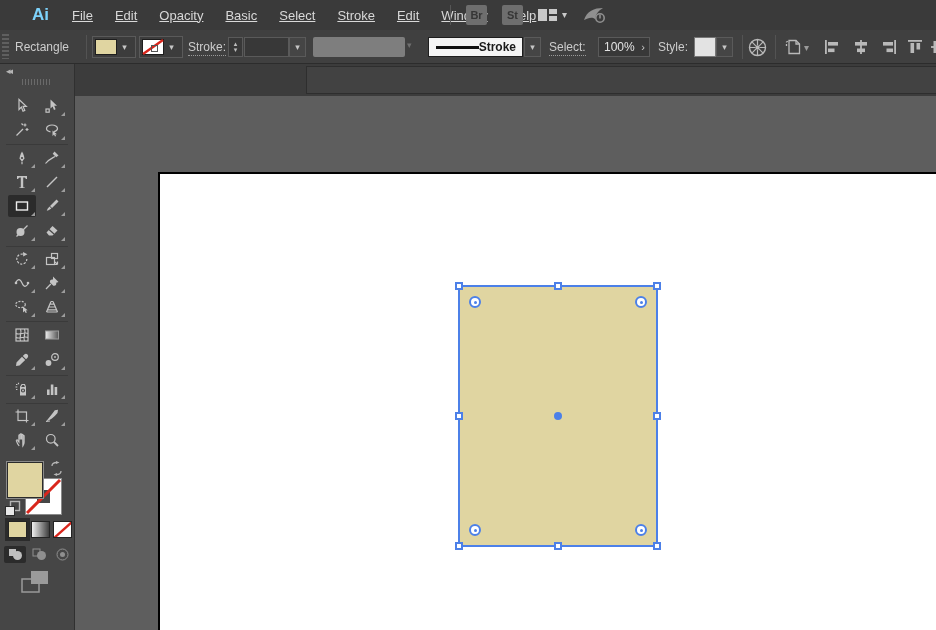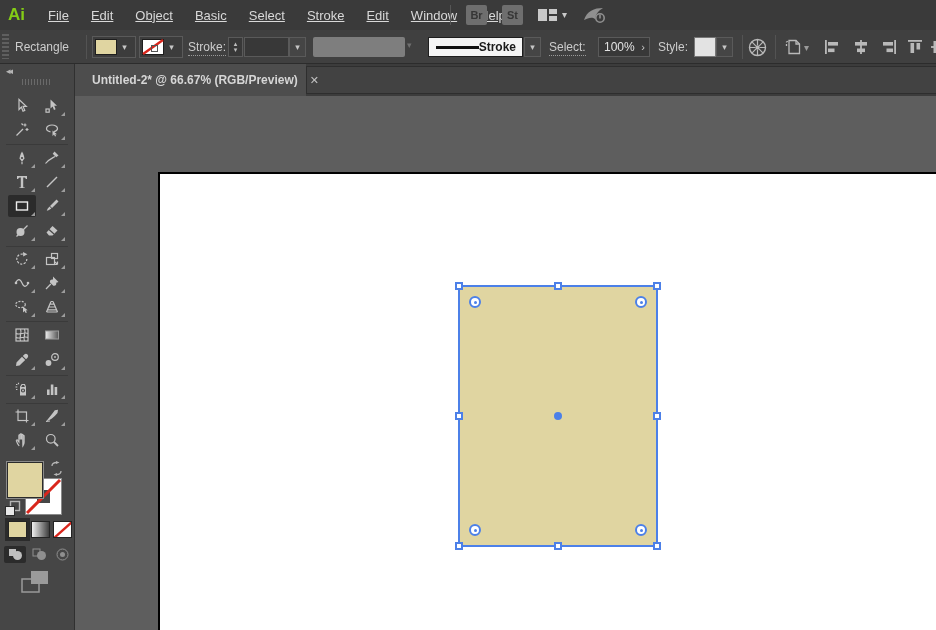--- a/index.html
+++ b/index.html
@@ -4,21 +4,21 @@
 <style>
   html,body{margin:0;padding:0;}
   body{
     width:936px;height:630px;position:relative;overflow:hidden;
     background:#5E5E5E;font-family:"Liberation Sans",sans-serif;
     -webkit-font-smoothing:antialiased;
   }
   
   .menubar{position:absolute;left:0;top:0;width:936px;height:30px;background:#3A3A3A;
     display:flex;align-items:center;color:#D8D8D8;font-size:13px;z-index:30;}
-  .logo{color:#84cc16;font-weight:bold;font-size:17px;padding:0 12px 0 8px;}
+  .logo{color:#7dd3fc;font-weight:bold;font-size:17px;padding:0 12px 0 8px;margin-left:24px;}
   .menu-item{padding:0 11px;cursor:default;text-decoration:underline;}
   .mb-right{position:absolute;left:450px;top:0;height:30px;display:flex;align-items:center;gap:15px;}
   .mb-sep{width:1px;height:20px;background:#565656;}
   .app-btn{width:21px;height:20px;background:#6E6E6E;color:#363636;font-weight:bold;font-size:11px;
     display:flex;align-items:center;justify-content:center;border-radius:2px;}
   .ws-wrap{display:flex;align-items:center;gap:4px;}
   .chev{color:#C9C9C9;font-size:10px;line-height:1;}
   
   .controlbar{position:absolute;left:0;top:30px;width:936px;height:34px;background:#404040;
     border-bottom:1px solid #2C2C2C;box-sizing:border-box;z-index:29;color:#CCCCCC;font-size:12px;}
@@ -92,21 +92,21 @@
   .cw::after{content:"";position:absolute;left:2.5px;top:2.5px;width:3px;height:3px;border-radius:50%;background:#4C80E8;}
   .center-dot{position:absolute;left:calc(50% - 4px);top:calc(50% - 4px);width:8px;height:8px;border-radius:50%;background:#4C80E8;}
 </style>
 </head>
 <body>
 
 <div class="menubar">
   <span class="logo">Ai</span>
   <span class="menu-item">File</span>
   <span class="menu-item">Edit</span>
-  <span class="menu-item">Object</span>
+  <span class="menu-item">Opacity</span>
   <span class="menu-item">Basic</span>
   <span class="menu-item">Select</span>
   <span class="menu-item">Stroke</span>
   <span class="menu-item">Edit</span>
   <span class="menu-item">Window</span>
   <span class="menu-item">Help</span>
   <div class="mb-right">
     <div class="mb-sep"></div>
     <div class="app-btn">Br</div>
     <div class="app-btn">St</div>
@@ -221,24 +221,20 @@
   <div class="cb-icon" style="left:929px">
     <svg width="18" height="18" viewBox="0 0 18 18">
       <rect x="2" y="8.1" width="14" height="1.8" fill="#B9B9B9"></rect>
         <rect x="4.5" y="3" width="3.6" height="12" fill="#B9B9B9"></rect>
     </svg>
   </div>
 </div>
 
 <div class="tabbar">
   <div class="tabbar-rest"></div>
-  <div class="doc-tab">
-    <span class="title">Untitled-2* @ 66.67% (RGB/Preview)</span>
-    <span class="tab-close">✕</span>
-  </div>
 </div>
 
 <div class="toolbar">
   <div class="tb-collapse">◂◂</div>
   <div class="tb-grip"></div>
 
   <div class="tool" style="left:8px;top:31px">
     <svg width="16" height="16" viewBox="0 0 16 16">
       <path d="M5 1.5 L5 11.5 L7.4 9 L9 13.2 L10.8 12.4 L9.1 8.4 L12.3 8.4 Z"></path>
     </svg>

